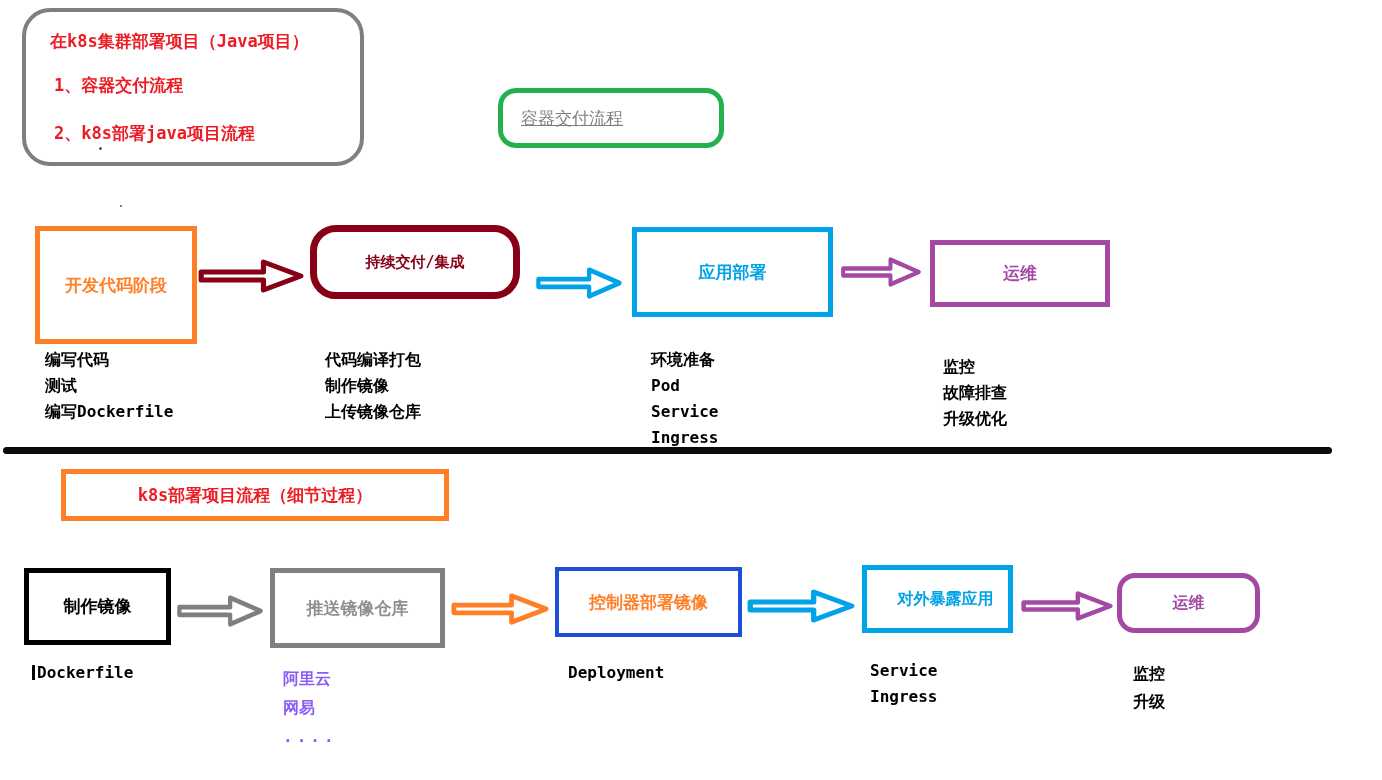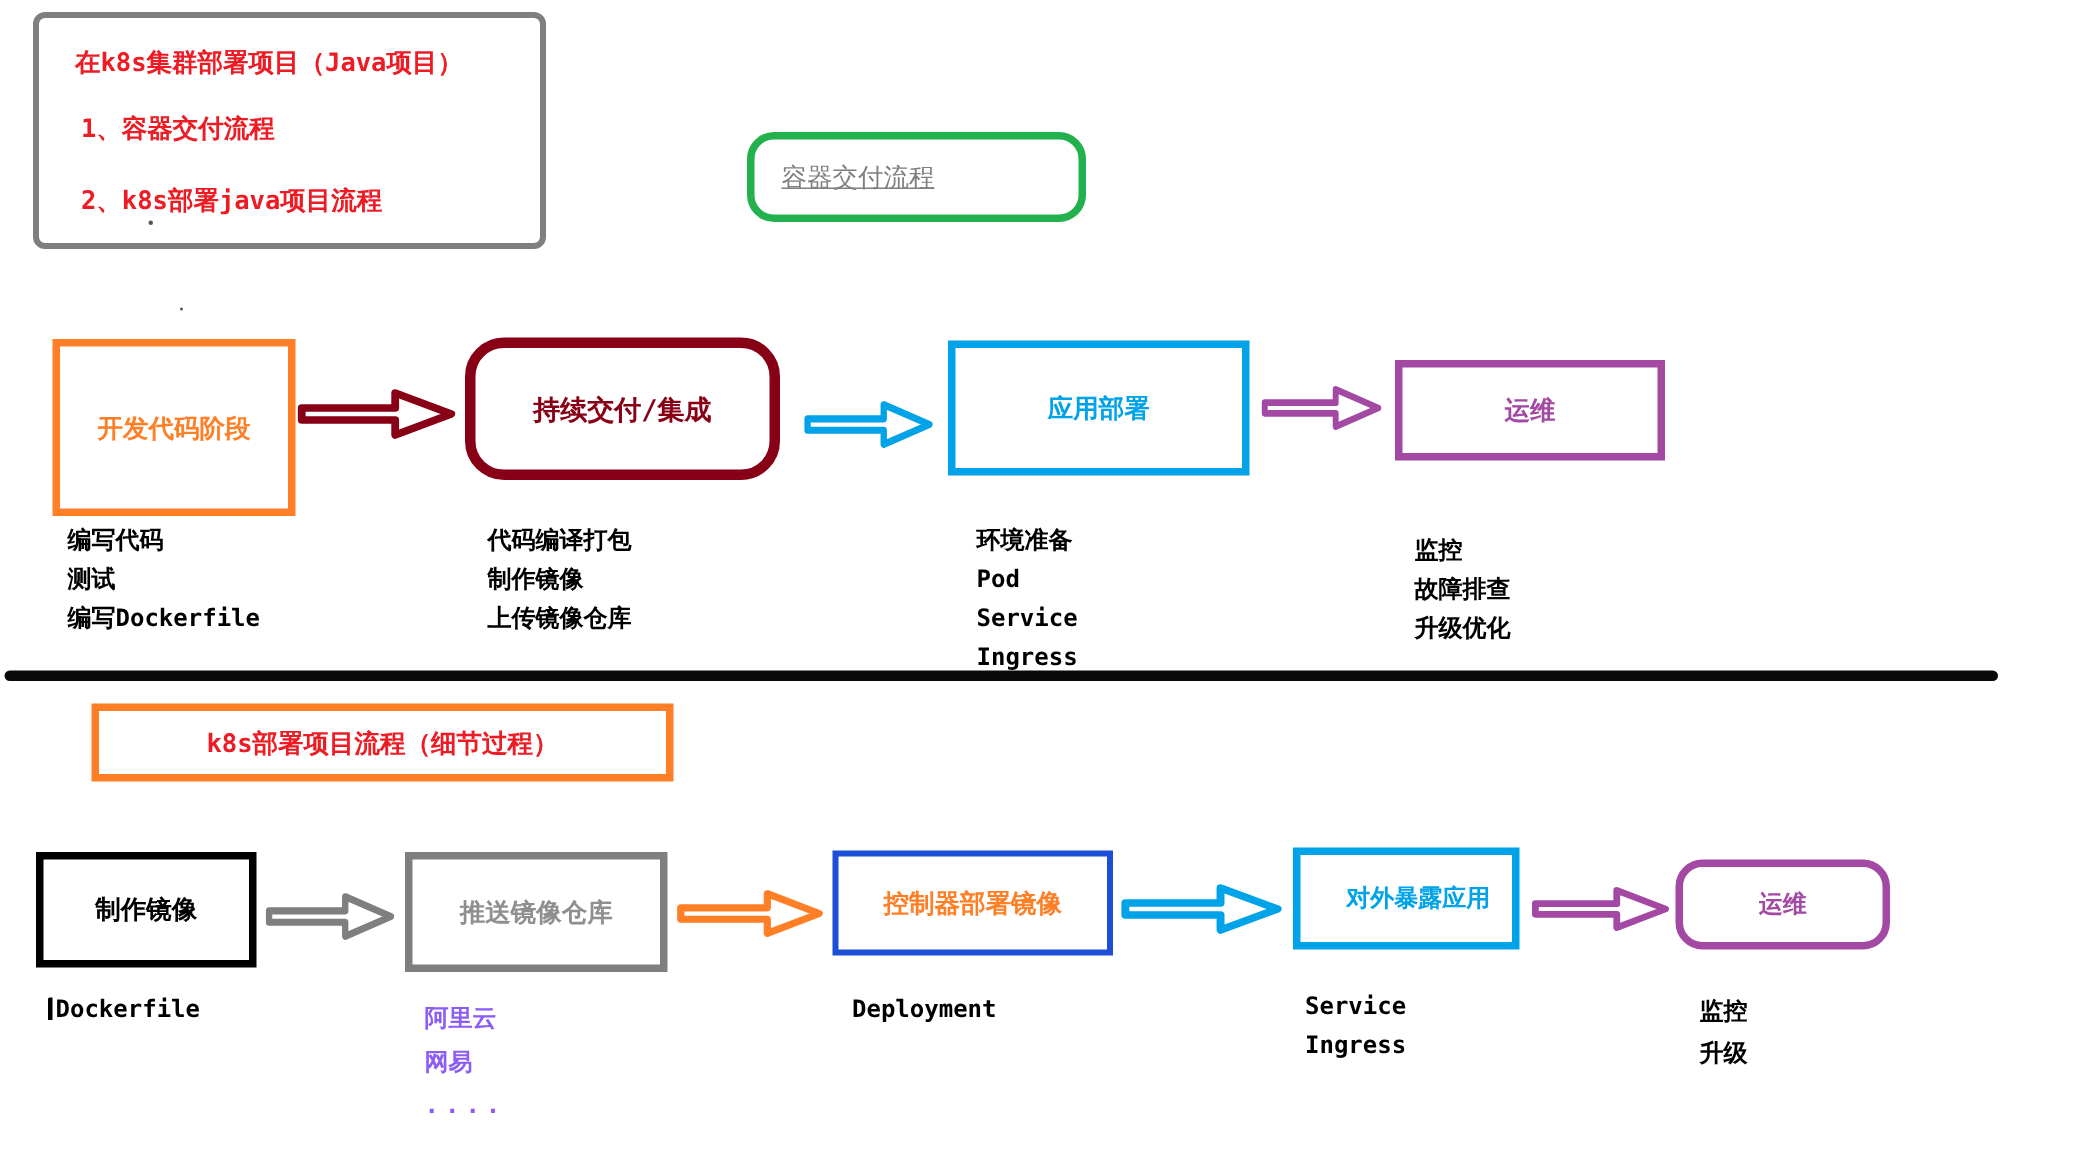--- a/index.html
+++ b/index.html
@@ -6,31 +6,31 @@
   #canvas{
     position:relative;width:1382px;height:780px;background:#ffffff;overflow:hidden;
     font-family:"DejaVu Sans Mono","Liberation Mono",monospace;
   }
   .abs{position:absolute;}
   .box{
     position:absolute;background:#fff;display:flex;align-items:center;justify-content:center;
     font-weight:bold;text-align:center;box-sizing:border-box;
   }
   
-  .intro{left:22px;top:8px;width:342px;height:158px;border:4px solid #7F7F7F;border-radius:8px;background:#fff;}
+  .intro{left:22px;top:8px;width:342px;height:158px;border:4px solid #7F7F7F;border-radius:28px;background:#fff;}
   .intro .ln{position:absolute;color:#ED1C24;font-weight:bold;font-size:17px;white-space:nowrap;}
   .intro .l1{left:24px;top:18px;}
   .intro .l2{left:28px;top:62px;}
   .intro .l3{left:28px;top:110px;}
   
   .greenbox{left:498px;top:88px;width:226px;height:60px;border:5px solid #22B14C;border-radius:18px;
     justify-content:flex-start;padding-left:18px;color:#7F7F7F;font-weight:normal;font-size:17px;text-decoration:underline;}
   
   .b1{left:35px;top:226px;width:162px;height:118px;border:5px solid #FF7F27;color:#FF7F27;font-size:17px;}
-  .b2{left:310px;top:225px;width:210px;height:95px;border:7px solid #880015;border-radius:26px;color:#880015;font-size:18px;justify-content:center;}
+  .b2{left:310px;top:225px;width:210px;height:74px;border:7px solid #880015;border-radius:26px;color:#880015;font-size:15px;justify-content:center;}
   .b3{left:632px;top:227px;width:201px;height:90px;border:5px solid #00A2E8;color:#00A2E8;font-size:17px;}
   .b4{left:930px;top:240px;width:180px;height:67px;border:5px solid #A349A4;color:#A349A4;font-size:17px;}
   
   .b5{left:24px;top:568px;width:147px;height:77px;border:5px solid #000000;color:#000000;font-size:17px;}
   .b6{left:270px;top:568px;width:175px;height:80px;border:5px solid #7F7F7F;color:#8f8f8f;font-size:17px;}
   .b7{left:555px;top:567px;width:187px;height:70px;border:4px solid #1d4ed8;color:#FF7F27;font-size:17px;}
   .b8{left:862px;top:565px;width:151px;height:68px;border:5px solid #00A2E8;color:#00A2E8;font-size:16px;padding-left:16px;}
   .b9{left:1117px;top:573px;width:143px;height:60px;border:5px solid #A349A4;border-radius:18px;color:#A349A4;font-size:16px;}
   
   .sec2title{left:61px;top:469px;width:388px;height:52px;border:5px solid #FF7F27;color:#ED1C24;font-size:17px;align-items:center;}

